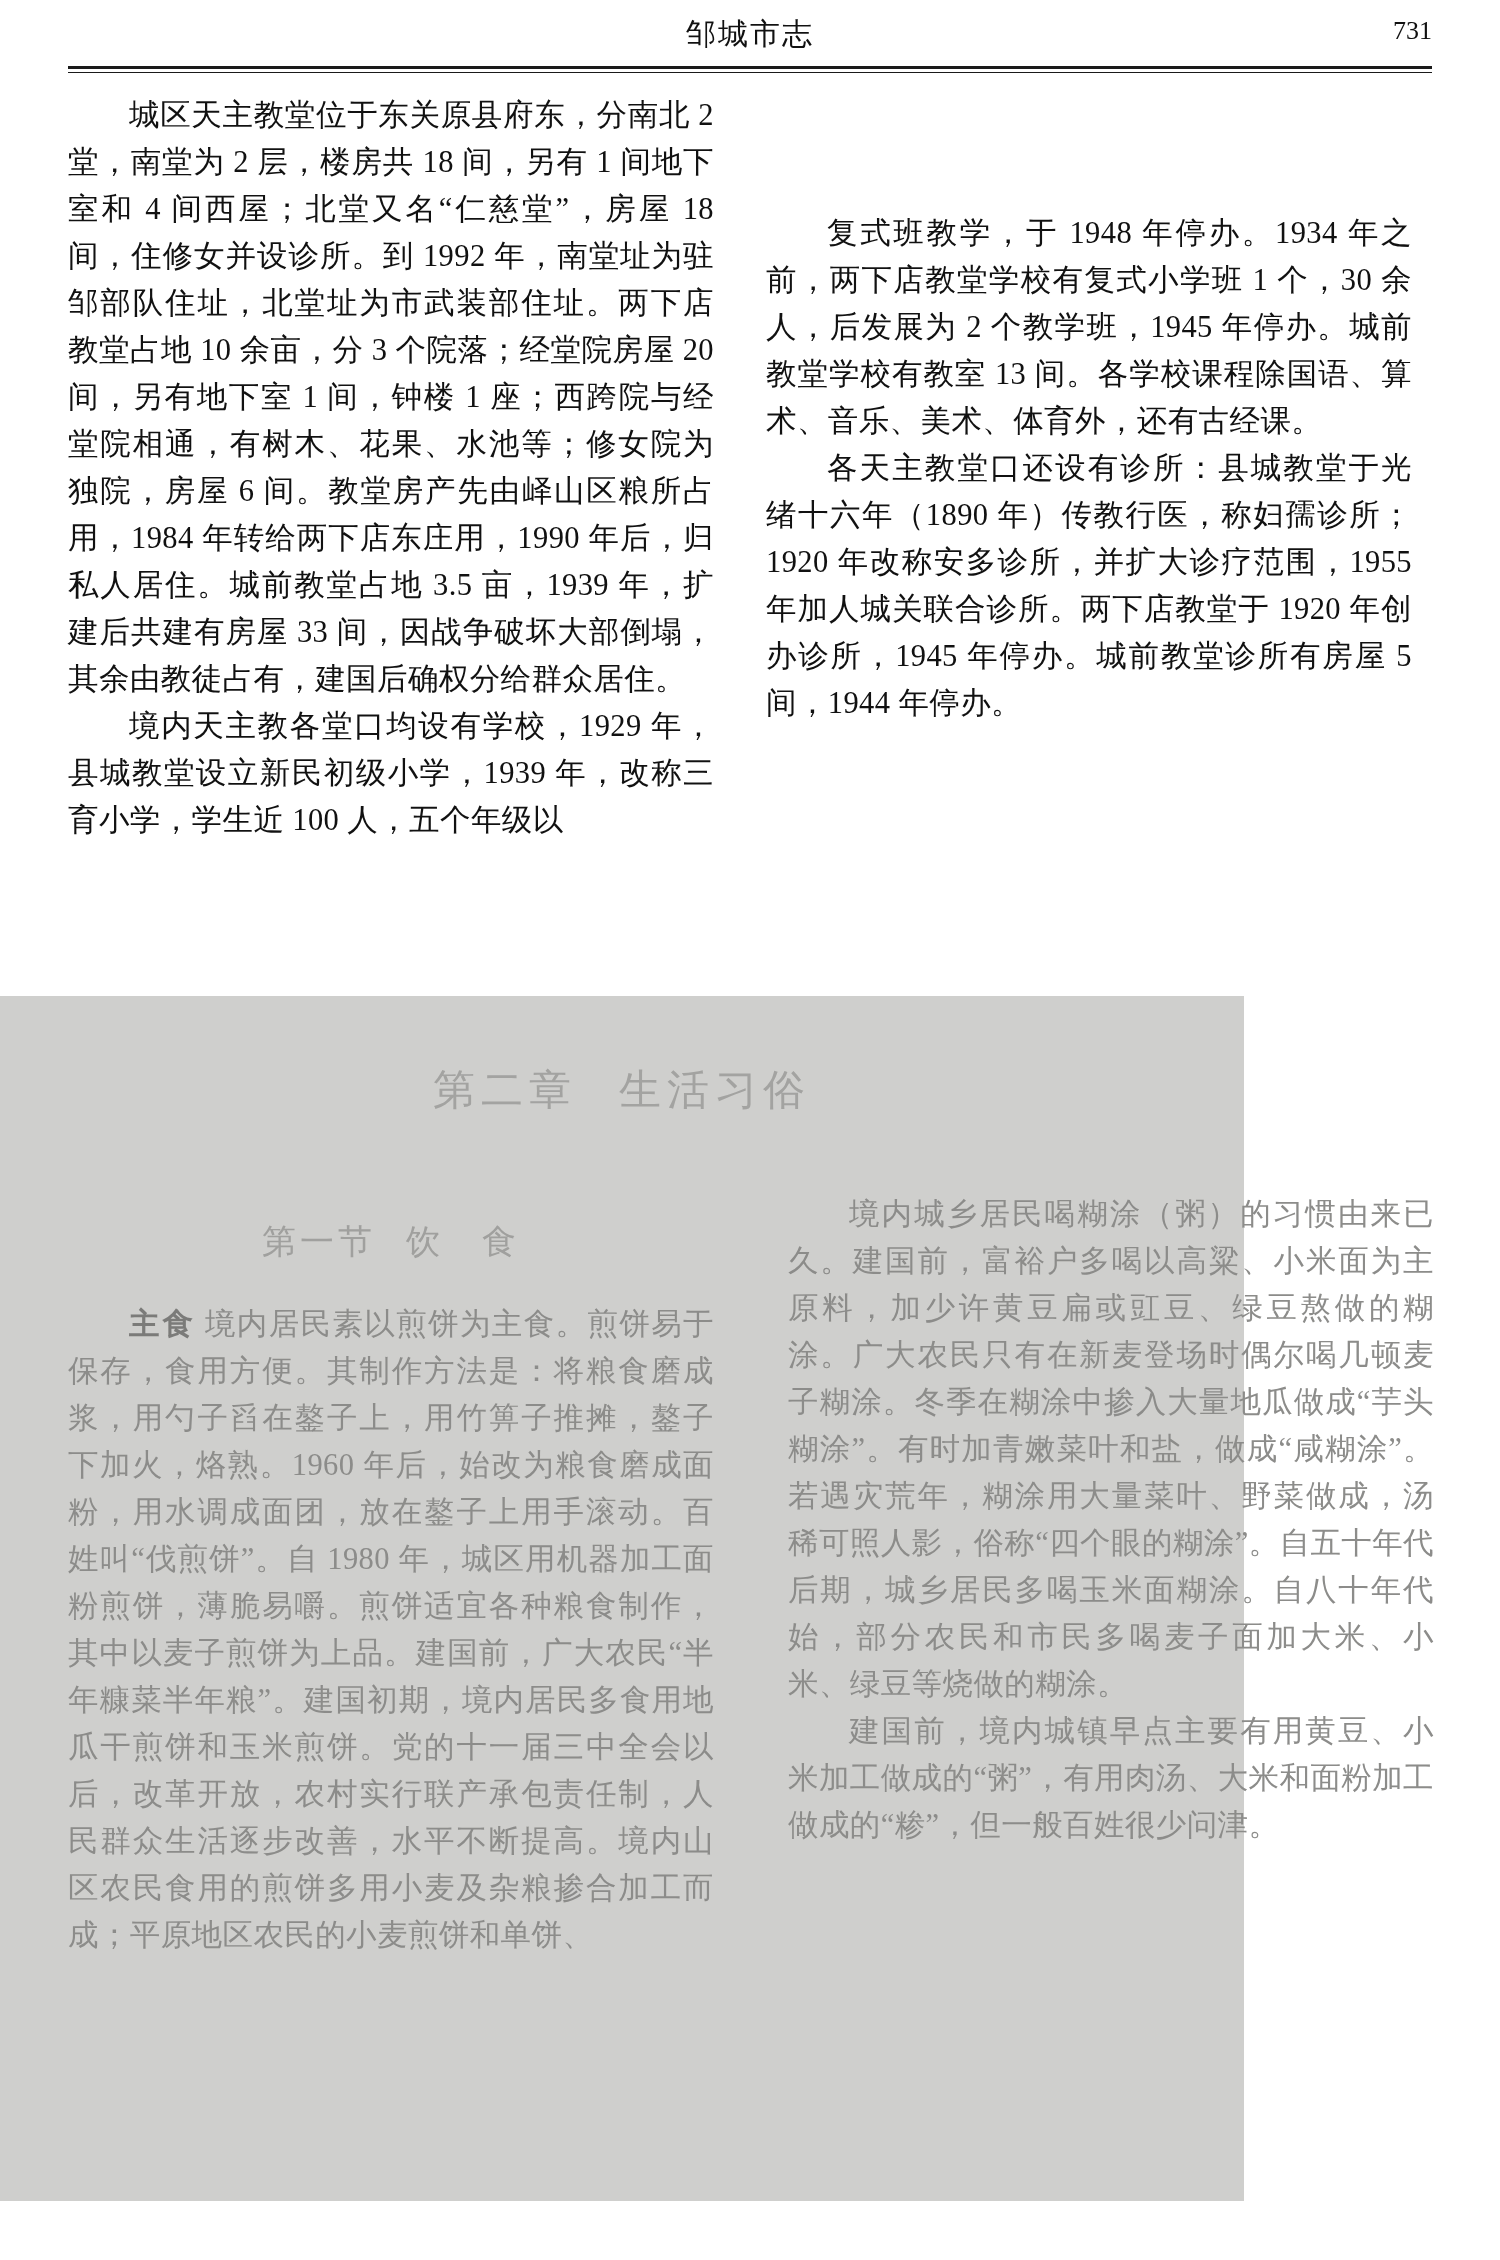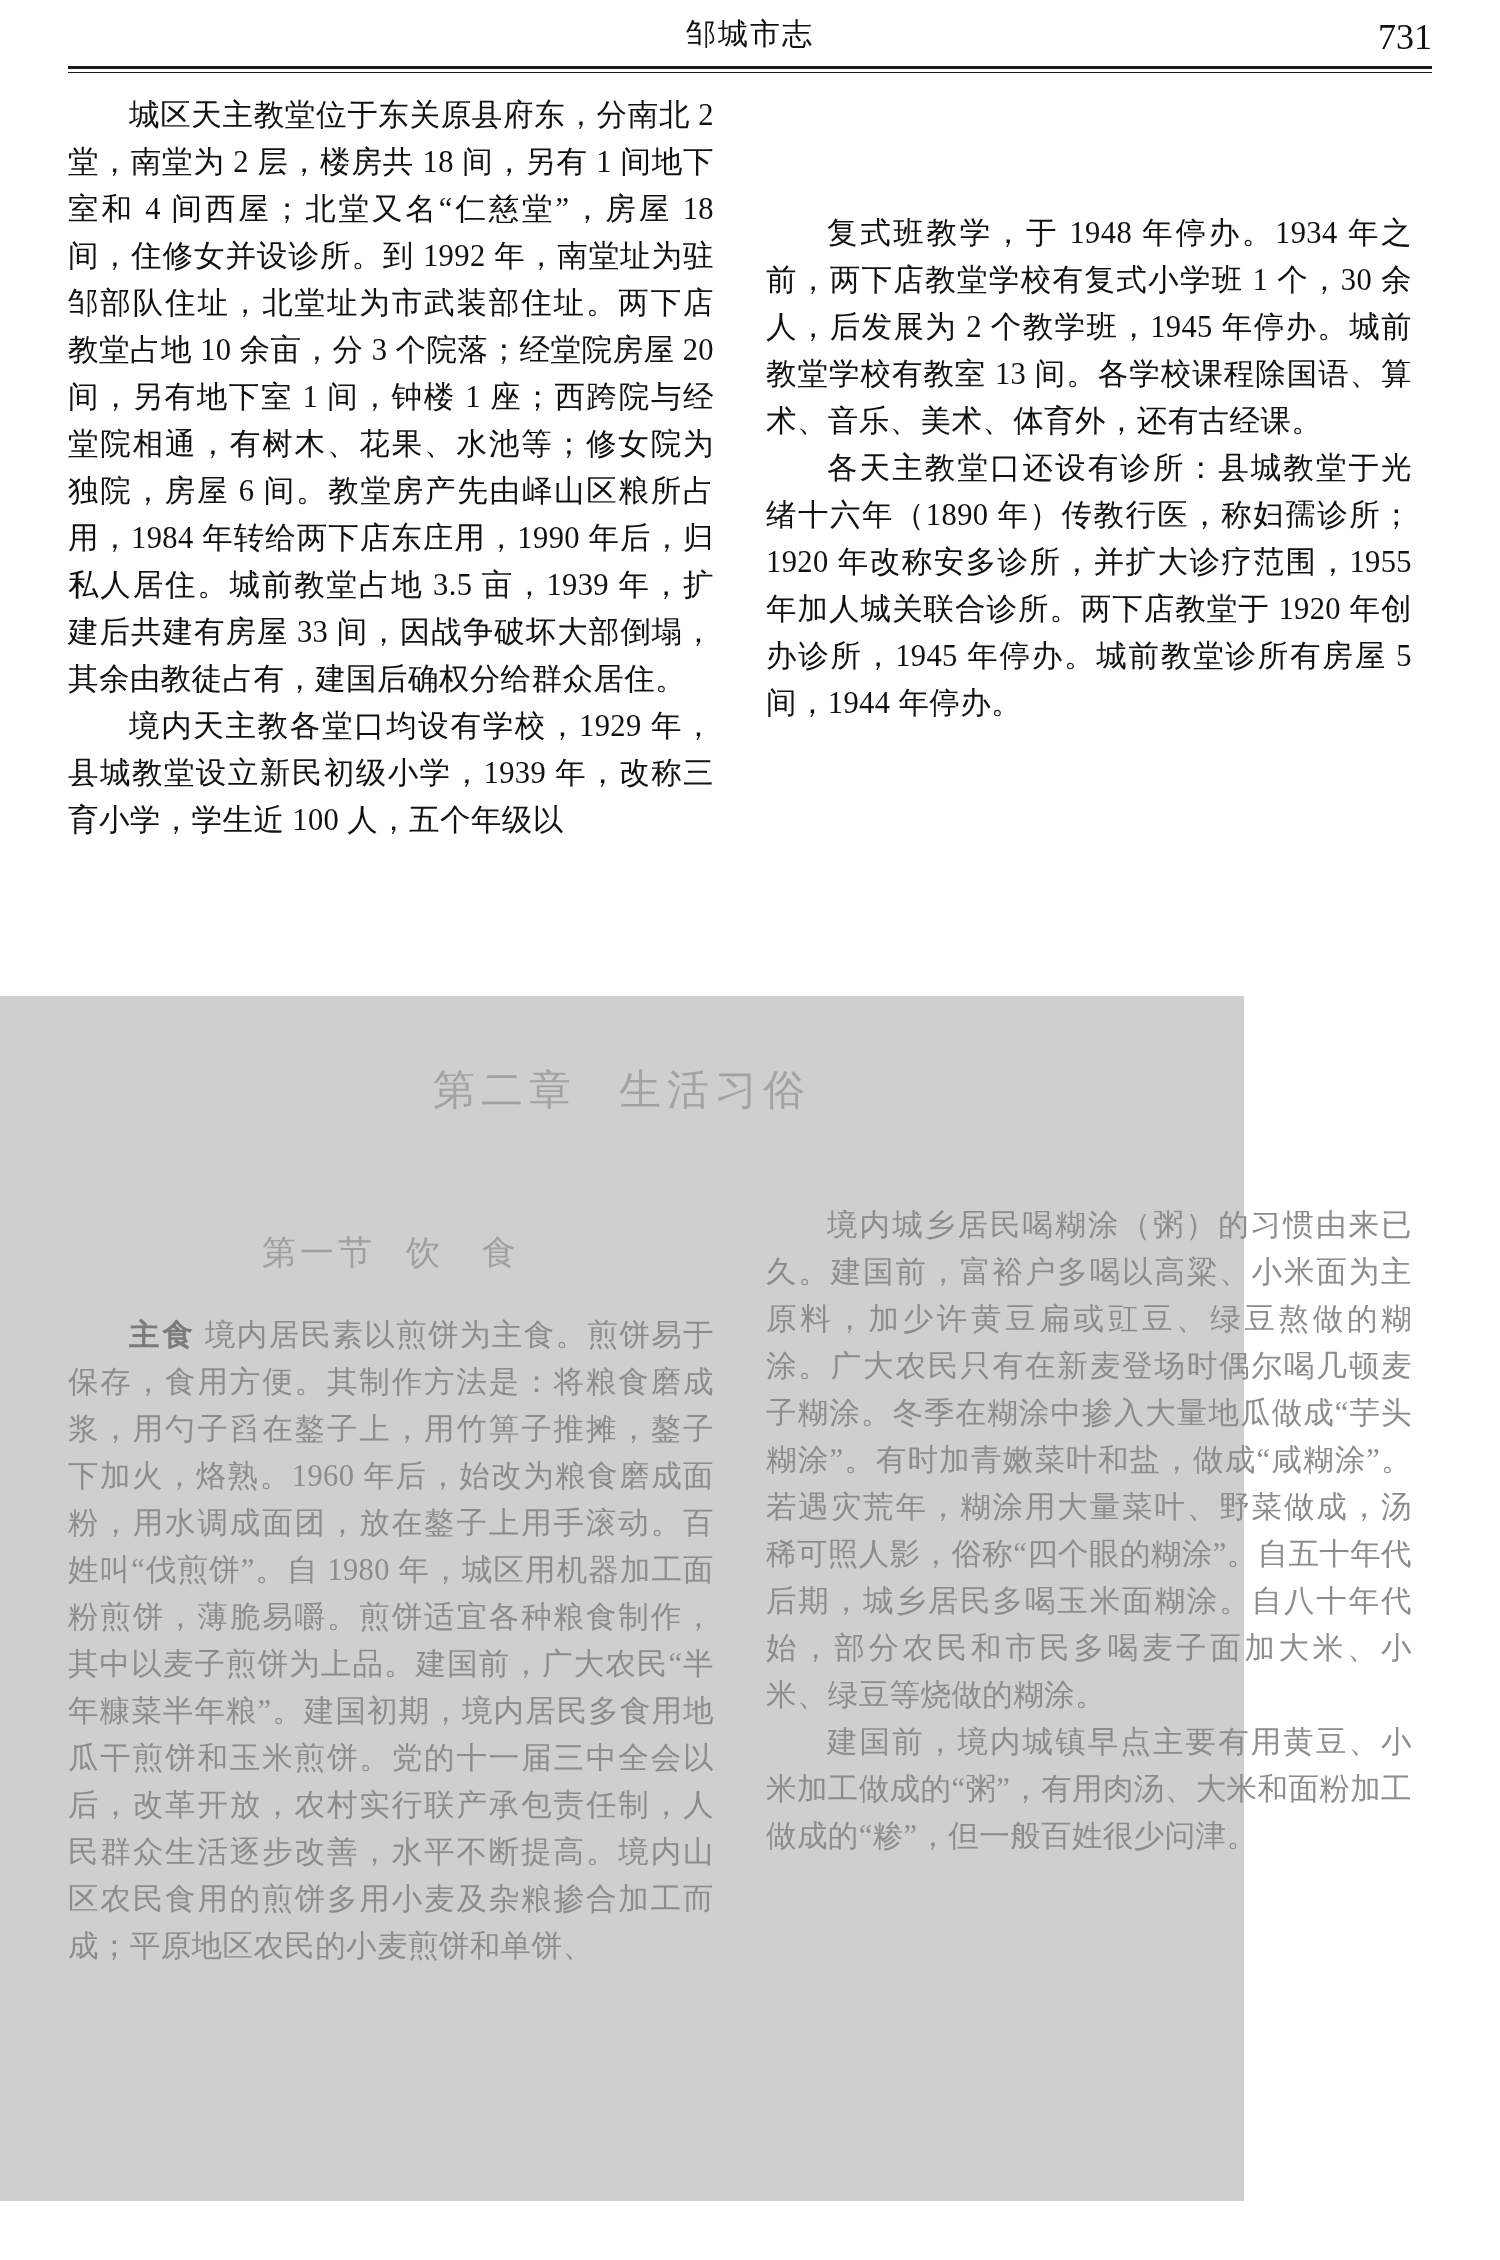--- a/index.html
+++ b/index.html
@@ -43,21 +43,21 @@
     top: 14px;
     text-align: center;
     font-size: 30px;
     letter-spacing: 2px;
     color: #111;
   }
   .header-pageno {
     position: absolute;
     right: 0;
     top: 16px;
-    font-size: 36px;
+    font-size: 26px;
     color: #111;
   }
   .rule {
     position: absolute;
     left: 68px;
     right: 68px;
     top: 66px;
     border-top: 3px solid #1a1a1a;
     border-bottom: 1px solid #1a1a1a;
     height: 3px;
@@ -108,22 +108,21 @@
   .chapter-title .gap {
     display: inline-block;
     width: 42px;
   }
   .bottom-cols {
     position: absolute;
     left: 68px;
     right: 68px;
     top: 195px;
     display: flex;
-    gap: 52px;
-    margin-top: 11px;
+    gap: 74px;
   }
   .bcol {
     width: 646px;
     flex: 0 0 646px;
   }
   .section-title {
     text-align: center;
     font-size: 34px;
     letter-spacing: 4px;
     color: #a0a09e;

